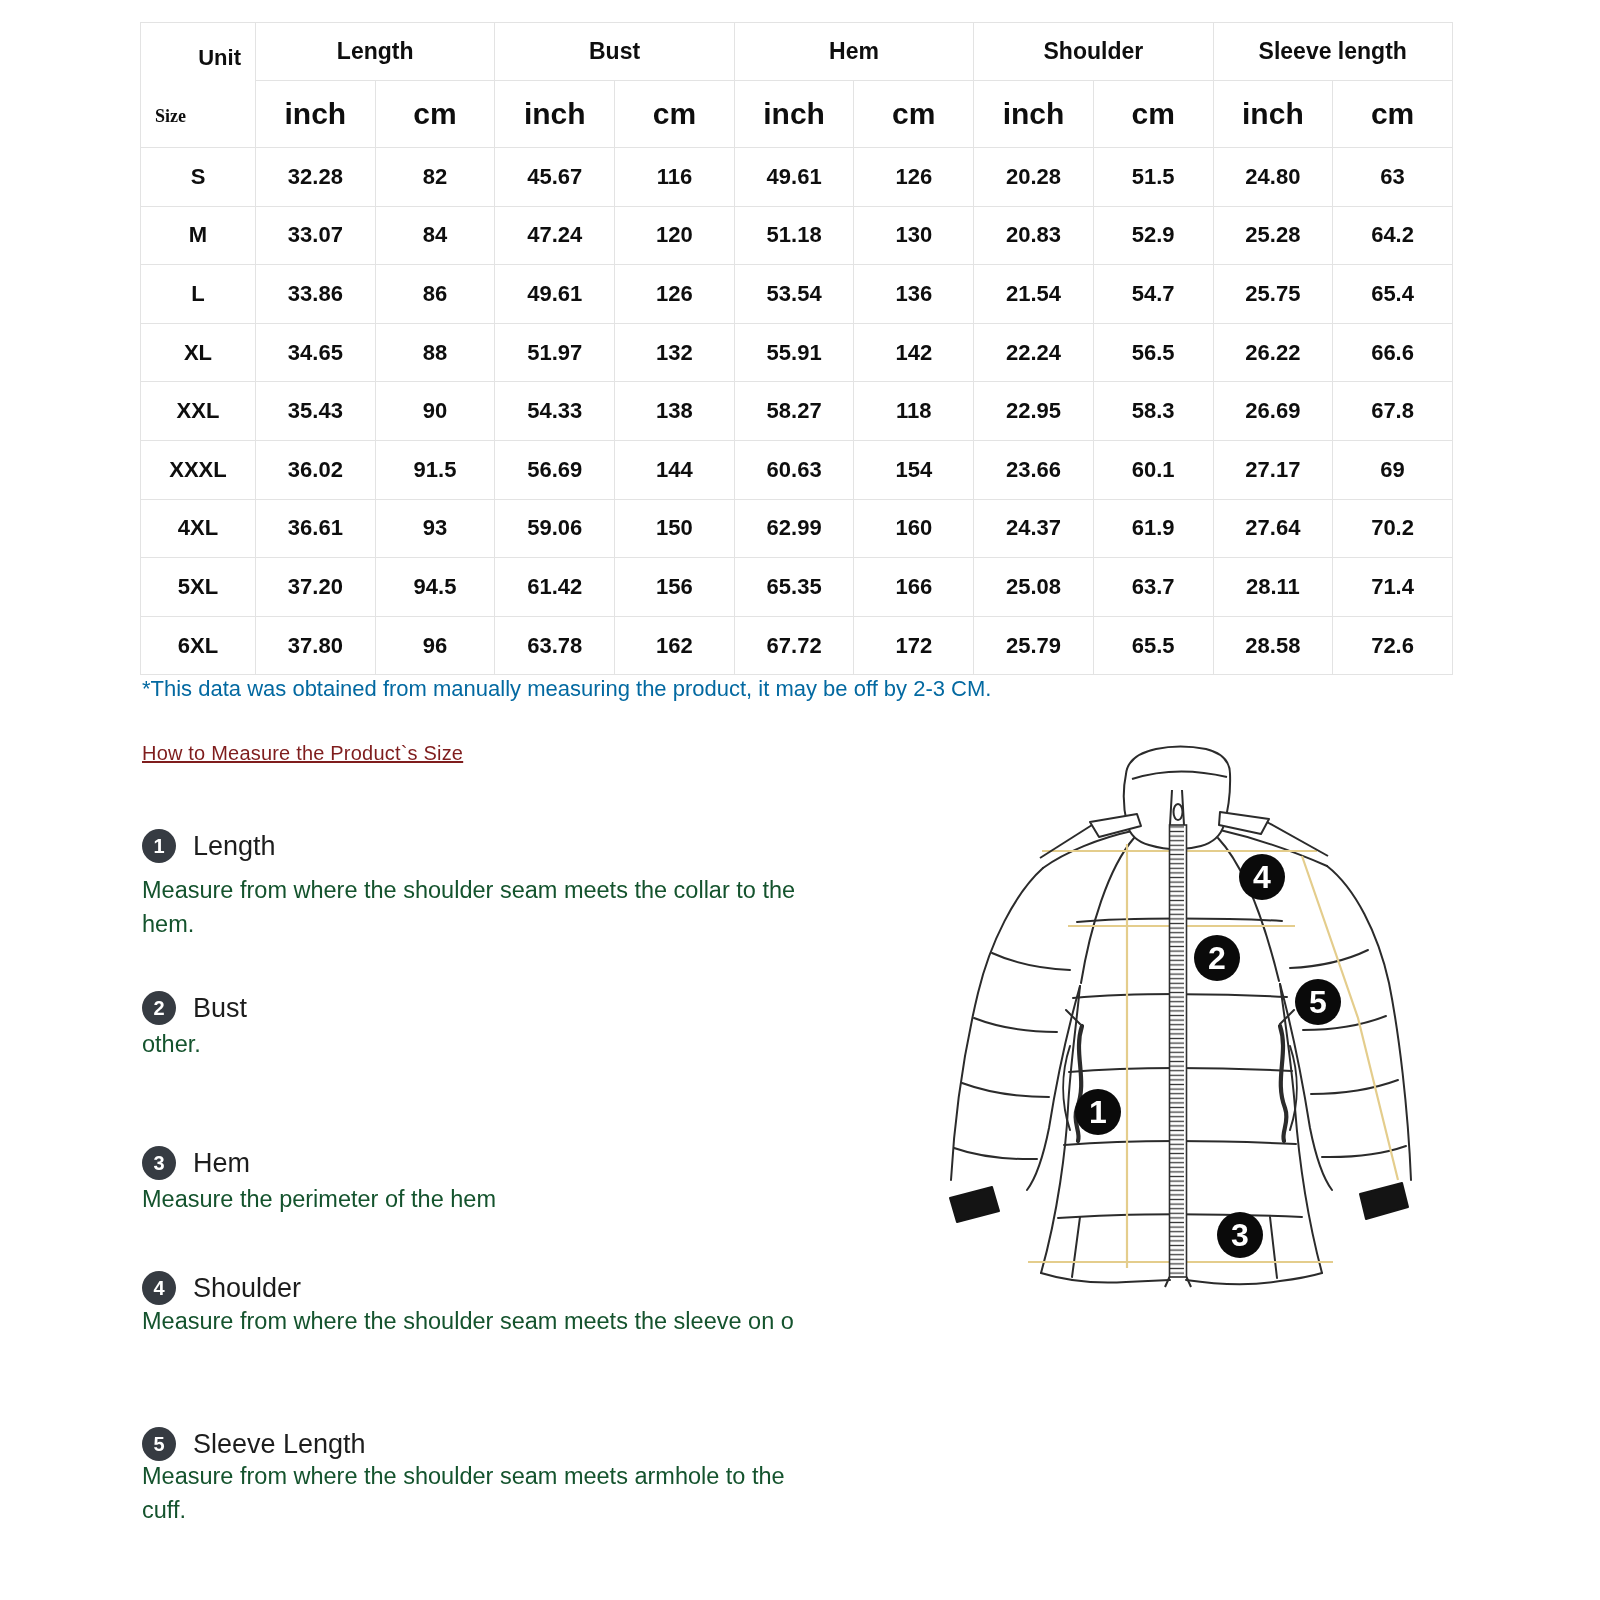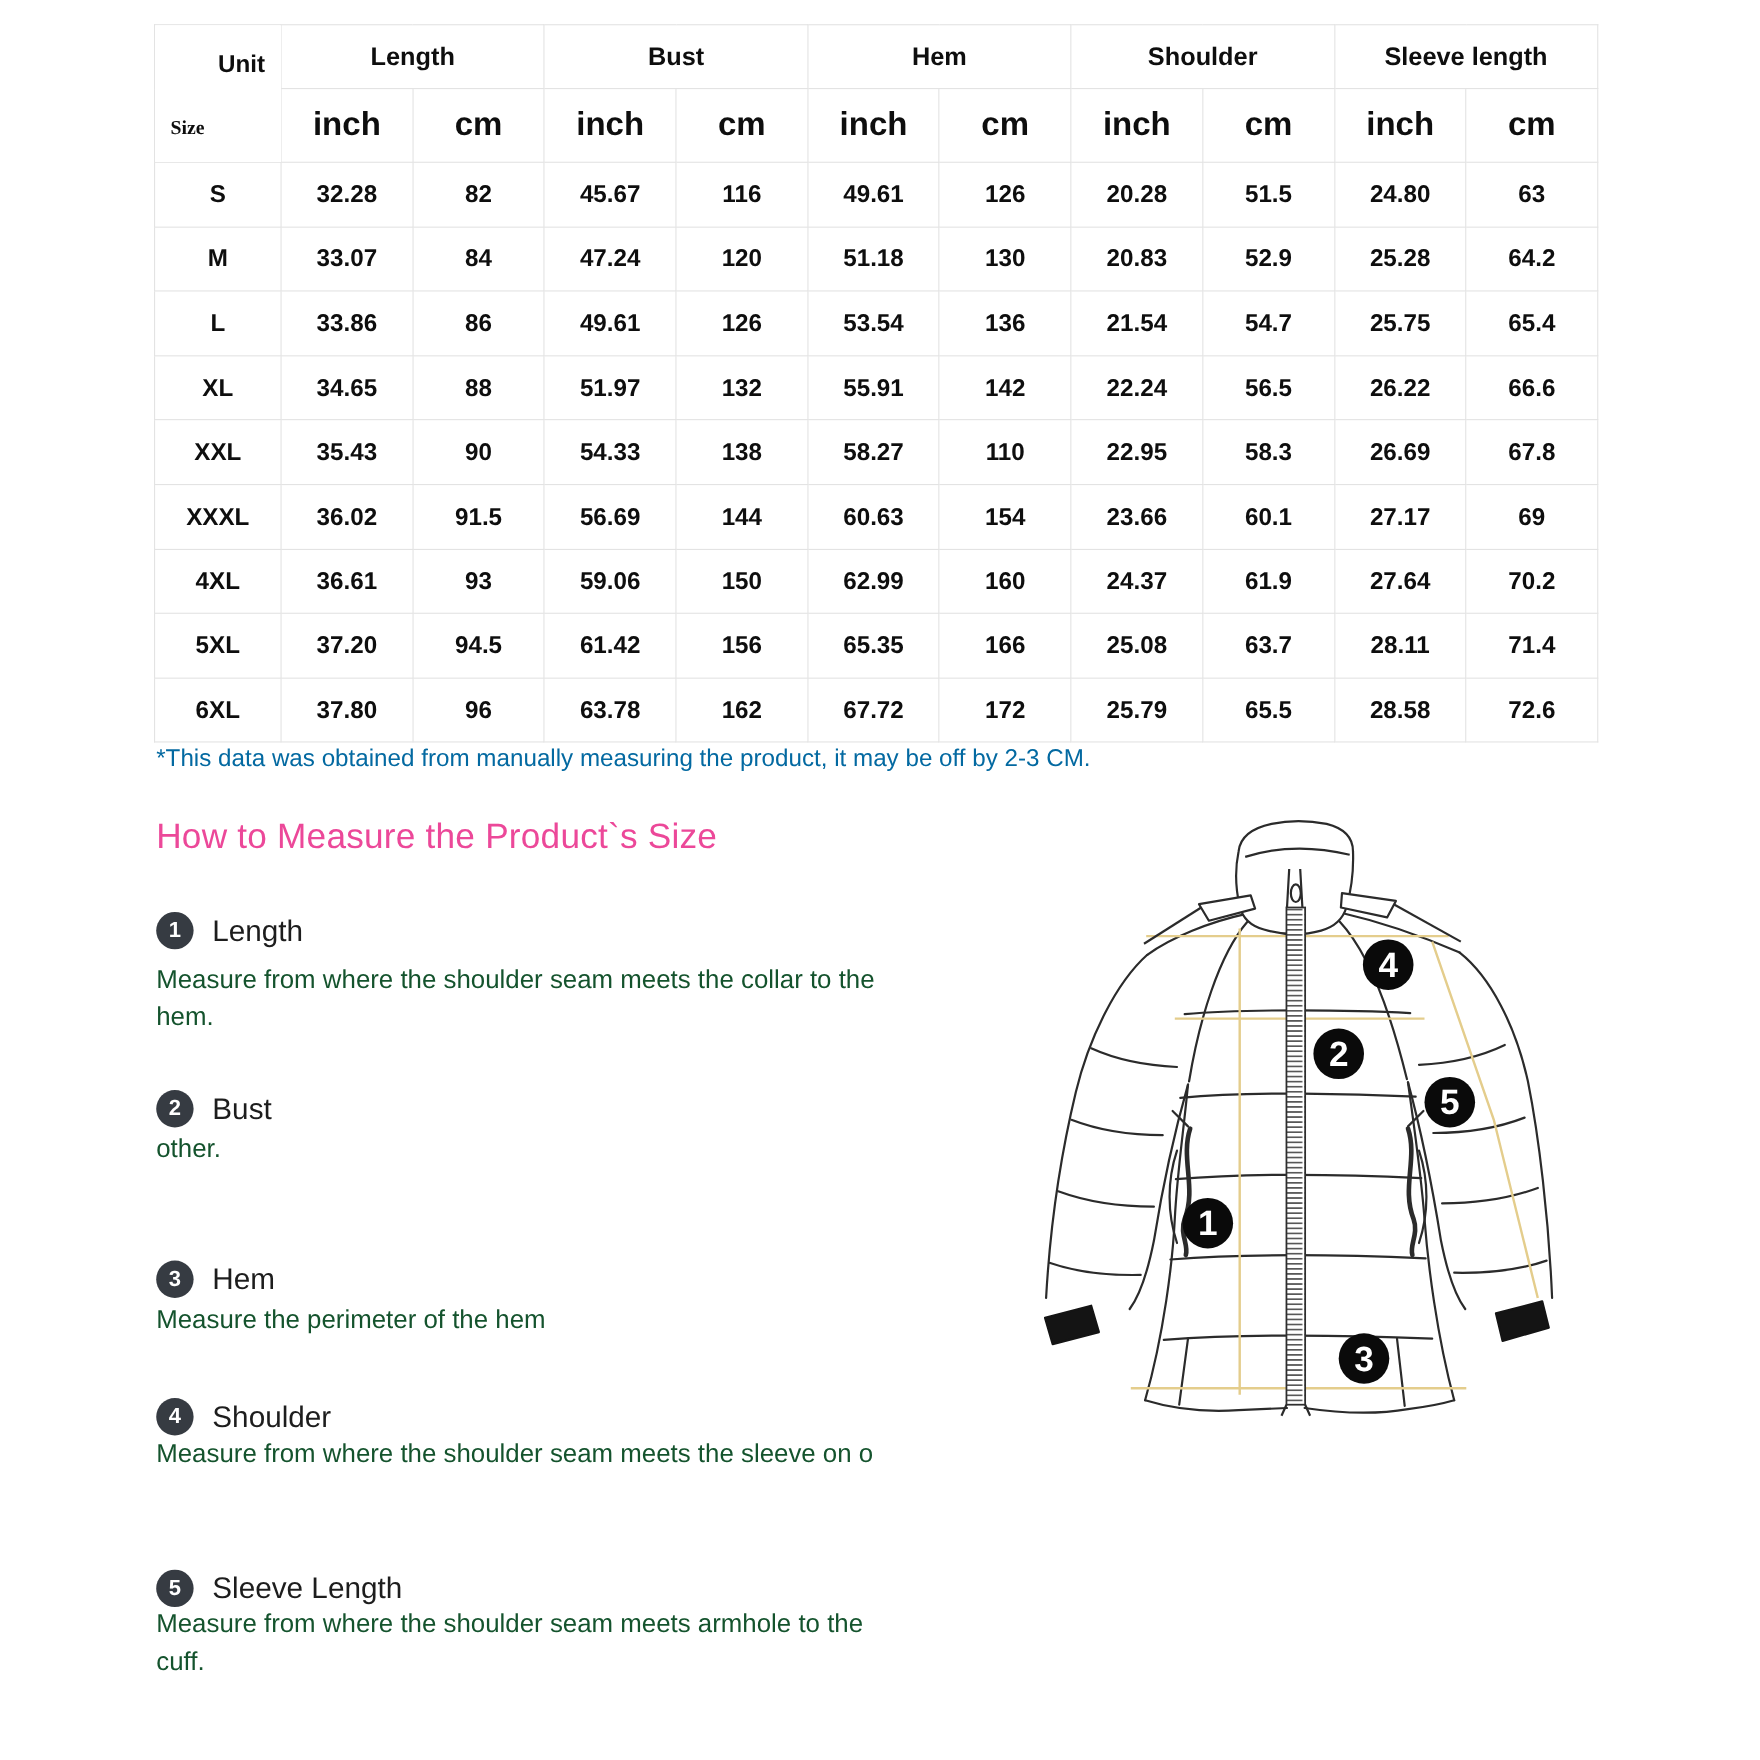--- a/index.html
+++ b/index.html
@@ -18,22 +18,22 @@
   th.corner{position:relative;
         background:linear-gradient(to bottom right,
           #ffffff calc(50% - 0.8px), #dcdcdc calc(50% - 0.8px),
           #dcdcdc calc(50% + 0.8px), #ffffff calc(50% + 0.8px));}
   th.corner .unit{position:absolute;top:22px;right:14px;font-size:22px;}
   th.corner .size{position:absolute;bottom:20px;left:14px;font-size:18px;font-family:Liberation Serif, serif;}
 
   .footnote{position:absolute;left:142px;top:676px;font-size:22px;color:#0369a1;}
 
   
-  .howto-heading{position:absolute;left:142px;top:742px;font-size:32px;
-        color:#ec4899;font-weight:400;letter-spacing:0.2px;}
+  .howto-heading{position:absolute;left:142px;top:742px;font-size:20px;
+        color:#7f1d1d;font-weight:400;letter-spacing:0.2px;text-decoration:underline;}
   .step-title{position:absolute;left:142px;height:34px;display:flex;
         align-items:center;gap:17px;}
   .badge{width:34px;height:34px;border-radius:50%;background:#363b42;color:#fff;
         font-size:20px;font-weight:bold;display:flex;align-items:center;
         justify-content:center;flex:0 0 34px;}
   .step-label{font-size:27px;color:#1d1d1d;}
   .step-para{position:absolute;left:142px;font-size:23.5px;line-height:34px;
         color:#14532d;}
 
   .jacket{position:absolute;left:930px;top:728px;}
@@ -138,21 +138,21 @@
           <td>26.22</td>
           <td>66.6</td>
         </tr>
         <tr>
           <th class="sz">XXL</th>
           <td>35.43</td>
           <td>90</td>
           <td>54.33</td>
           <td>138</td>
           <td>58.27</td>
-          <td>110</td>
+          <td>118</td>
           <td>22.95</td>
           <td>58.3</td>
           <td>26.69</td>
           <td>67.8</td>
         </tr>
         <tr>
           <th class="sz">XXXL</th>
           <td>36.02</td>
           <td>91.5</td>
           <td>56.69</td>

